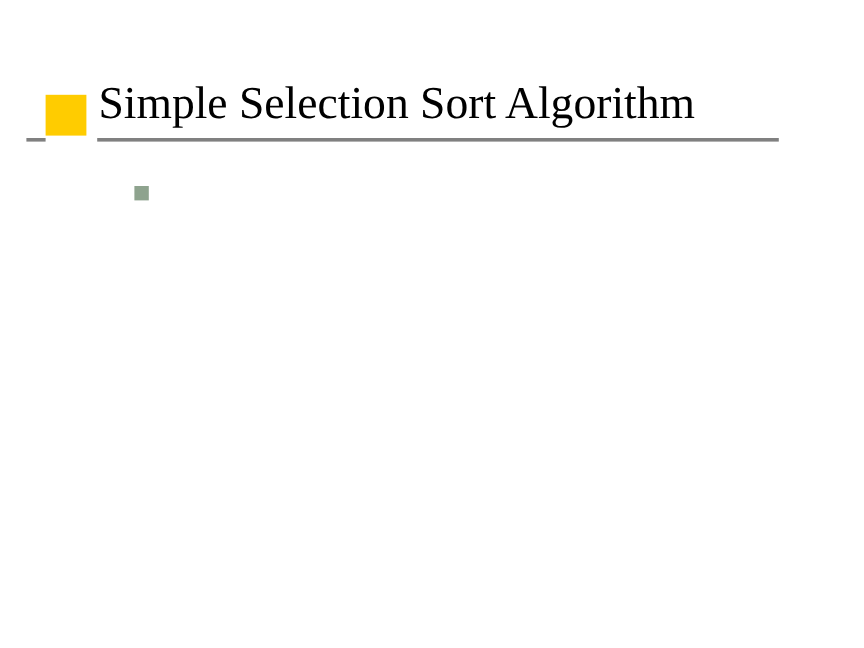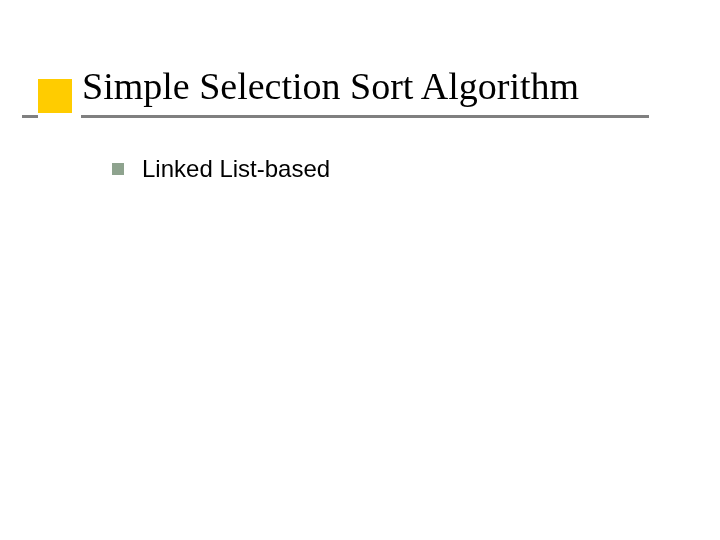--- a/index.html
+++ b/index.html
@@ -76,16 +76,15 @@
 
   <div class="title-underline-left"></div>
   <div class="deco-square"></div>
 
   <div class="title">Simple Selection Sort Algorithm</div>
 
   <div class="title-underline-main"></div>
 
   <div class="bullet-row">
     <div class="bullet-square"></div>
-    <div class="bullet-text">Linked List-based</div>
   </div>
 
 </div>
 
 </body></html>

